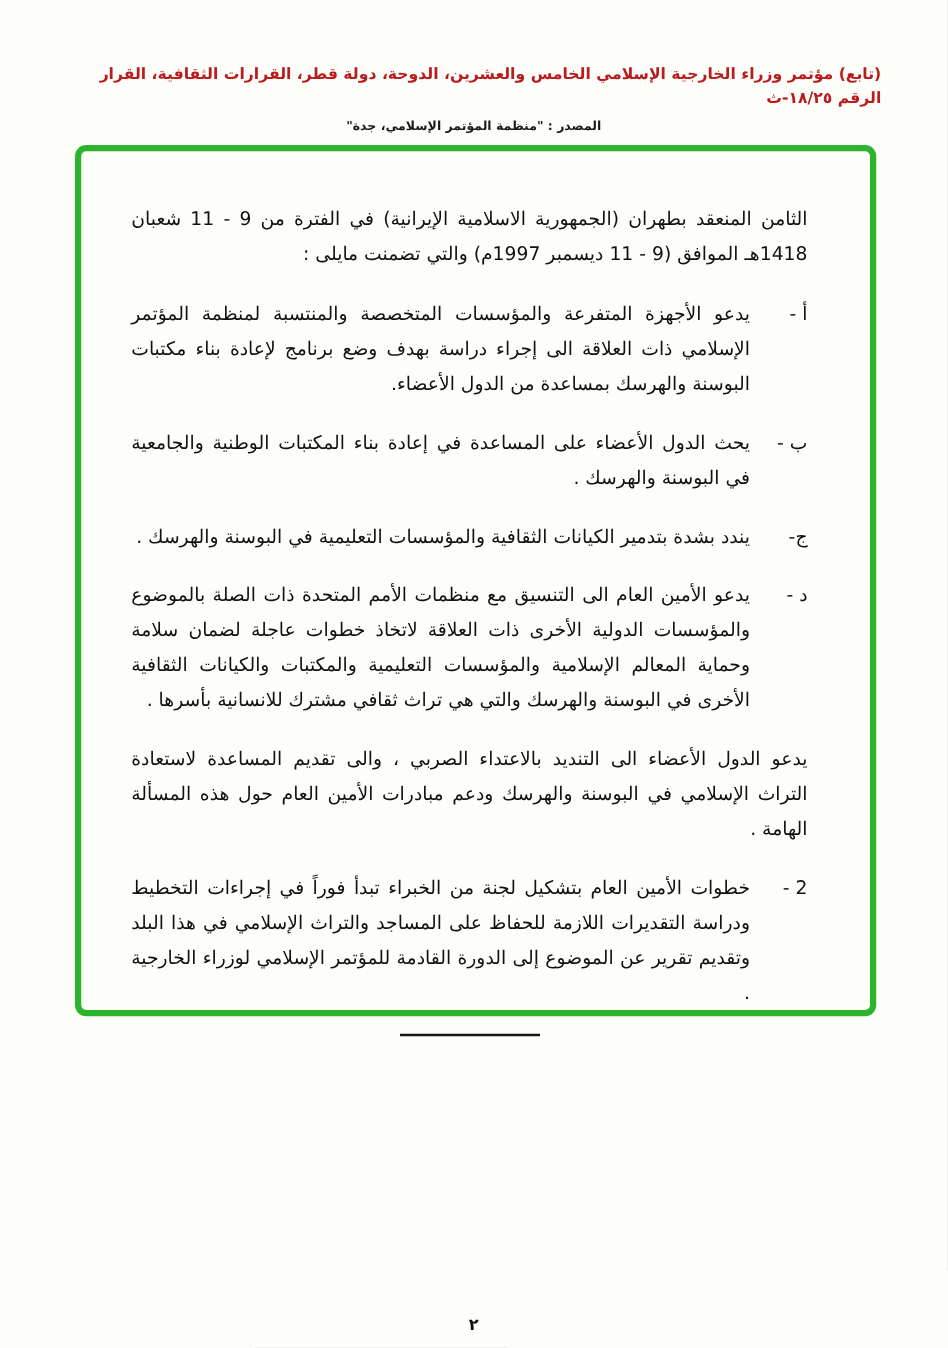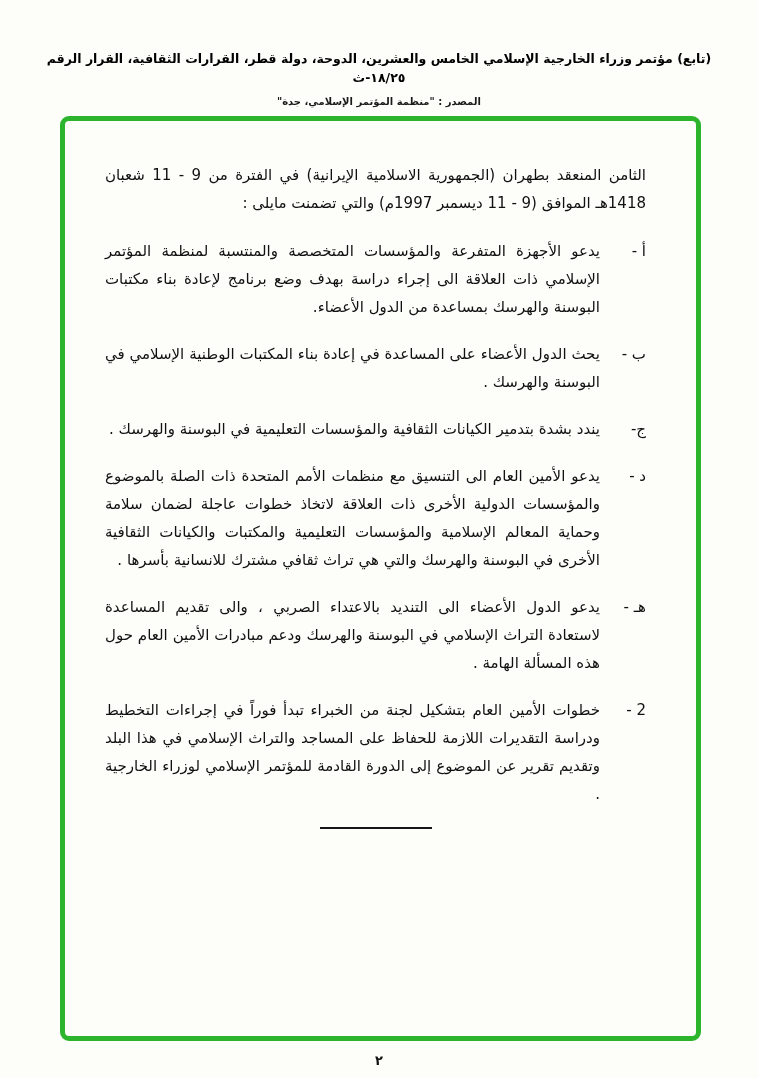--- a/index.html
+++ b/index.html
@@ -15,34 +15,35 @@
     background: #fdfdfa;
     color: #111;
   }
   .header {
     padding-top: 50px;
     text-align: center;
   }
   .header-title {
     font-size: 12.5px;
     font-weight: bold;
-    color: #000000;
-    padding: 0 34px;
+    color: #b91c1c;
+    padding: 0 53px;
     line-height: 1.5;
+    text-align: right;
   }
   .header-source {
     margin-top: 8px;
     font-size: 10px;
     font-weight: bold;
     color: #1a1a1a;
   }
   .green-box {
     position: absolute;
     left: 60px; top: 116px;
-    width: 641px; height: 925px;
+    width: 641px; height: 697px;
     border: 5px solid #2cb52c;
     border-radius: 9px;
     background: transparent;
     padding: 40px 50px 0 40px;
   }
   .intro {
     font-size: 15px;
     line-height: 28px;
     text-align: justify;
     margin-bottom: 20px;
@@ -98,42 +99,41 @@
       <p class="item-text">
         <b>يدعو</b>
         <span>الأجهزة المتفرعة والمؤسسات المتخصصة والمنتسبة لمنظمة المؤتمر الإسلامي ذات العلاقة الى إجراء دراسة بهدف وضع برنامج لإعادة بناء مكتبات البوسنة والهرسك بمساعدة من الدول الأعضاء.</span>
       </p>
     </div>
 
     <div class="item">
       <span class="marker">ب -</span>
       <p class="item-text">
         <b>يحث</b>
-        <span>الدول الأعضاء على المساعدة في إعادة بناء المكتبات الوطنية الإسلامي في البوسنة والهرسك .</span>
+        <span>الدول الأعضاء على المساعدة في إعادة بناء المكتبات الوطنية والجامعية في البوسنة والهرسك .</span>
       </p>
     </div>
 
     <div class="item">
       <span class="marker">ج-</span>
       <p class="item-text">
         <b>يندد بشدة</b>
         <span>بتدمير الكيانات الثقافية والمؤسسات التعليمية في البوسنة والهرسك .</span>
       </p>
     </div>
 
     <div class="item">
       <span class="marker">د -</span>
       <p class="item-text">
         <b>يدعو</b>
         <span>الأمين العام الى التنسيق مع منظمات الأمم المتحدة ذات الصلة بالموضوع والمؤسسات الدولية الأخرى ذات العلاقة لاتخاذ خطوات عاجلة لضمان سلامة وحماية المعالم الإسلامية والمؤسسات التعليمية والمكتبات والكيانات الثقافية الأخرى في البوسنة والهرسك والتي هي تراث ثقافي مشترك للانسانية بأسرها .</span>
       </p>
     </div>
 
     <div class="item">
-      <span class="marker">هـ -</span>
       <p class="item-text">
         <b>يدعو</b>
         <span>الدول الأعضاء الى التنديد بالاعتداء الصربي ، والى تقديم المساعدة لاستعادة التراث الإسلامي في البوسنة والهرسك ودعم مبادرات الأمين العام حول هذه المسألة الهامة .</span>
       </p>
     </div>
 
     <div class="item">
       <span class="marker">2 -</span>
       <p class="item-text">
         <b>خطوات</b>

